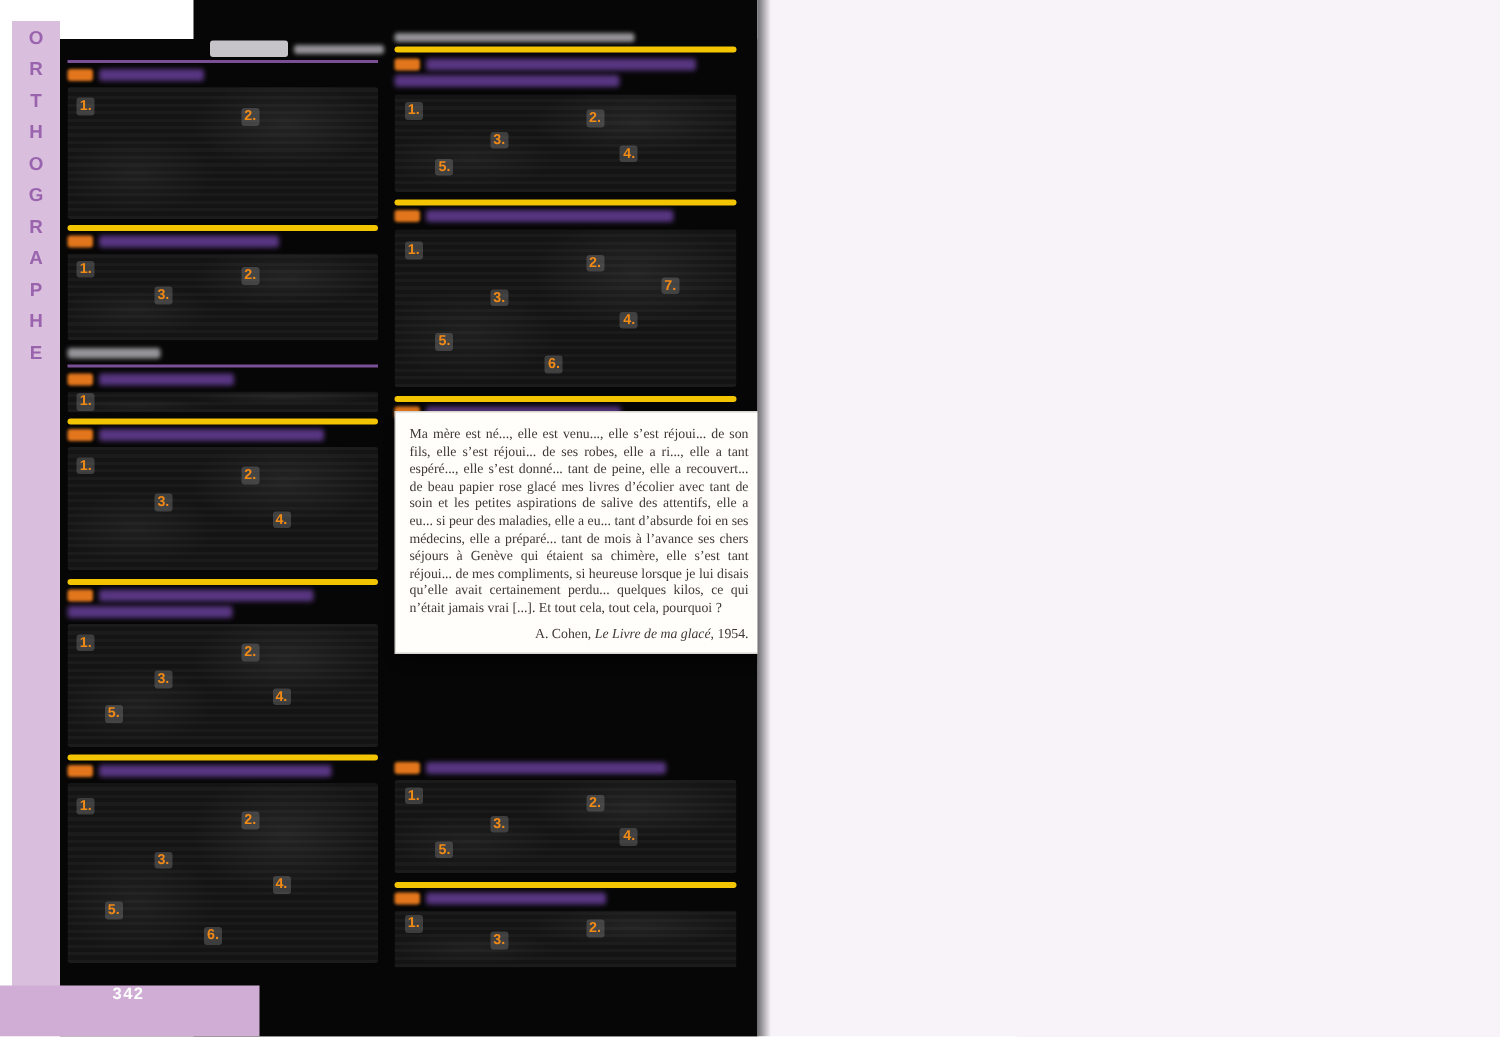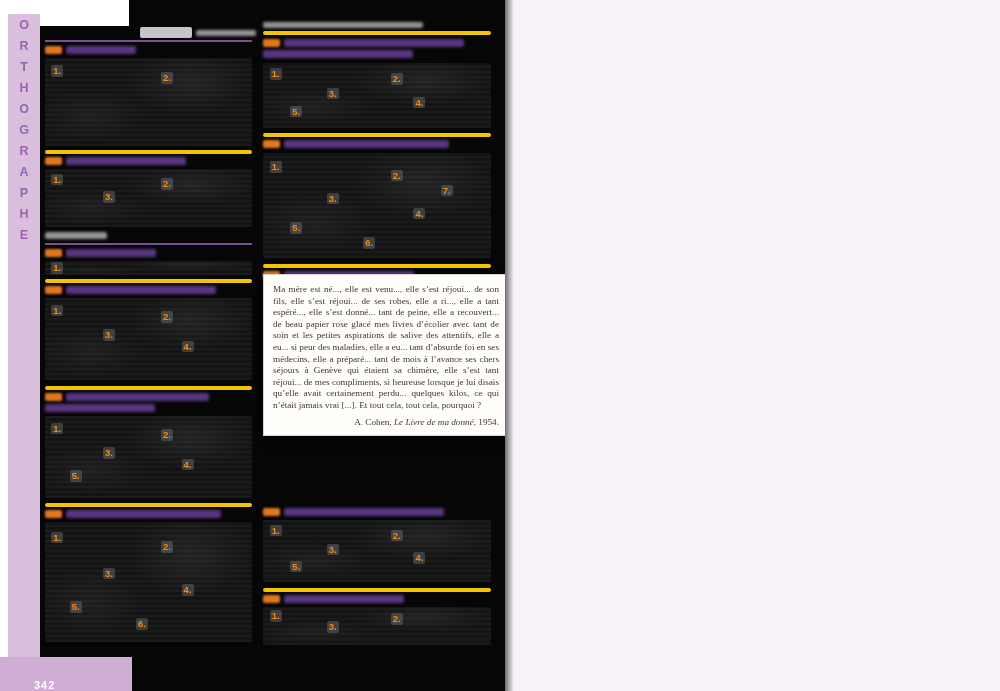--- a/index.html
+++ b/index.html
@@ -7,21 +7,21 @@
   #stage{position:relative;width:1000px;height:691px;}
 
   
   .lpage{position:absolute;left:0;top:0;width:505px;height:691px;background:#ffffff;}
   .lp-black-a{position:absolute;left:129px;top:0;width:376px;height:691px;background:#060606;}
   .lp-black-b{position:absolute;left:40px;top:26px;width:465px;height:665px;background:#060606;}
   .lp-sidebar{position:absolute;left:8px;top:14px;width:32px;height:644px;background:#d9bfdd;}
   .lp-side-letters{display:flex;flex-direction:column;align-items:center;gap:8.5px;padding-top:5px;}
   .lp-letter{font-size:12.5px;font-weight:bold;color:#9a63ad;line-height:1;}
   .lp-footer{position:absolute;left:0;top:657px;width:132px;height:34px;background:#cfadd4;
-    display:flex;align-items:flex-end;}
+    display:flex;align-items:flex-start;padding-left:41px;}
   .lp-footer span{color:#fff;font-weight:bold;font-size:11px;letter-spacing:1px;margin-left:34px;}
 
   .yb{position:absolute;height:4px;background:#f3c400;border-radius:2px;}
   .pl{position:absolute;height:2px;background:#7a4f96;}
   .oc{position:absolute;width:17px;height:8px;background:#e1761c;border-radius:2px;filter:blur(1px);}
   .ph{position:absolute;height:8px;background:#5f3a8c;border-radius:2px;filter:blur(1.6px);opacity:.92;}
   .ghost{position:absolute;background:#b9b7bc;border-radius:2px;filter:blur(1.5px);opacity:.8;}
   .graytab{position:absolute;background:#c6c4c8;border-radius:2px;}
 
   .rblock{position:absolute;background:#141414;border-radius:2px;
@@ -147,21 +147,21 @@
         <span class="snum">6.</span>
         <span class="snum">7.</span>
       </div>
 
     <div class="yb" style="left:263px;top:264px;width:228px;"></div>
     <div class="oc" style="left:263px;top:271px;"></div>
     <div class="ph" style="left:284px;top:271px;width:130px;"></div>
 
     <div class="lp-qbox">
       <div>Ma mère est né..., elle est venu..., elle s’est réjoui... de son fils, elle s’est réjoui... de ses robes, elle a ri..., elle a tant espéré..., elle s’est donné... tant de peine, elle a recouvert... de beau papier rose glacé mes livres d’écolier avec tant de soin et les petites aspirations de salive des attentifs, elle a eu... si peur des maladies, elle a eu... tant d’absurde foi en ses médecins, elle a préparé... tant de mois à l’avance ses chers séjours à Genève qui étaient sa chimère, elle s’est tant réjoui... de mes compliments, si heureuse lorsque je lui disais qu’elle avait certainement perdu... quelques kilos, ce qui n’était jamais vrai [...]. Et tout cela, tout cela, pourquoi ?</div>
-      <div class="attr">A. Cohen, <i>Le Livre de ma donné</i>, 1954.</div>
+      <div class="attr">A. Cohen, <i>Le Livre de ma glacé</i>, 1954.</div>
     </div>
 
     <div class="oc" style="left:263px;top:508px;"></div>
     <div class="ph" style="left:284px;top:508px;width:160px;"></div>
     <div class="rblock scatter" style="left:263px;top:520px;width:228px;height:62px;">
         <span class="snum">1.</span>
         <span class="snum">2.</span>
         <span class="snum">3.</span>
         <span class="snum">4.</span>
         <span class="snum">5.</span>

